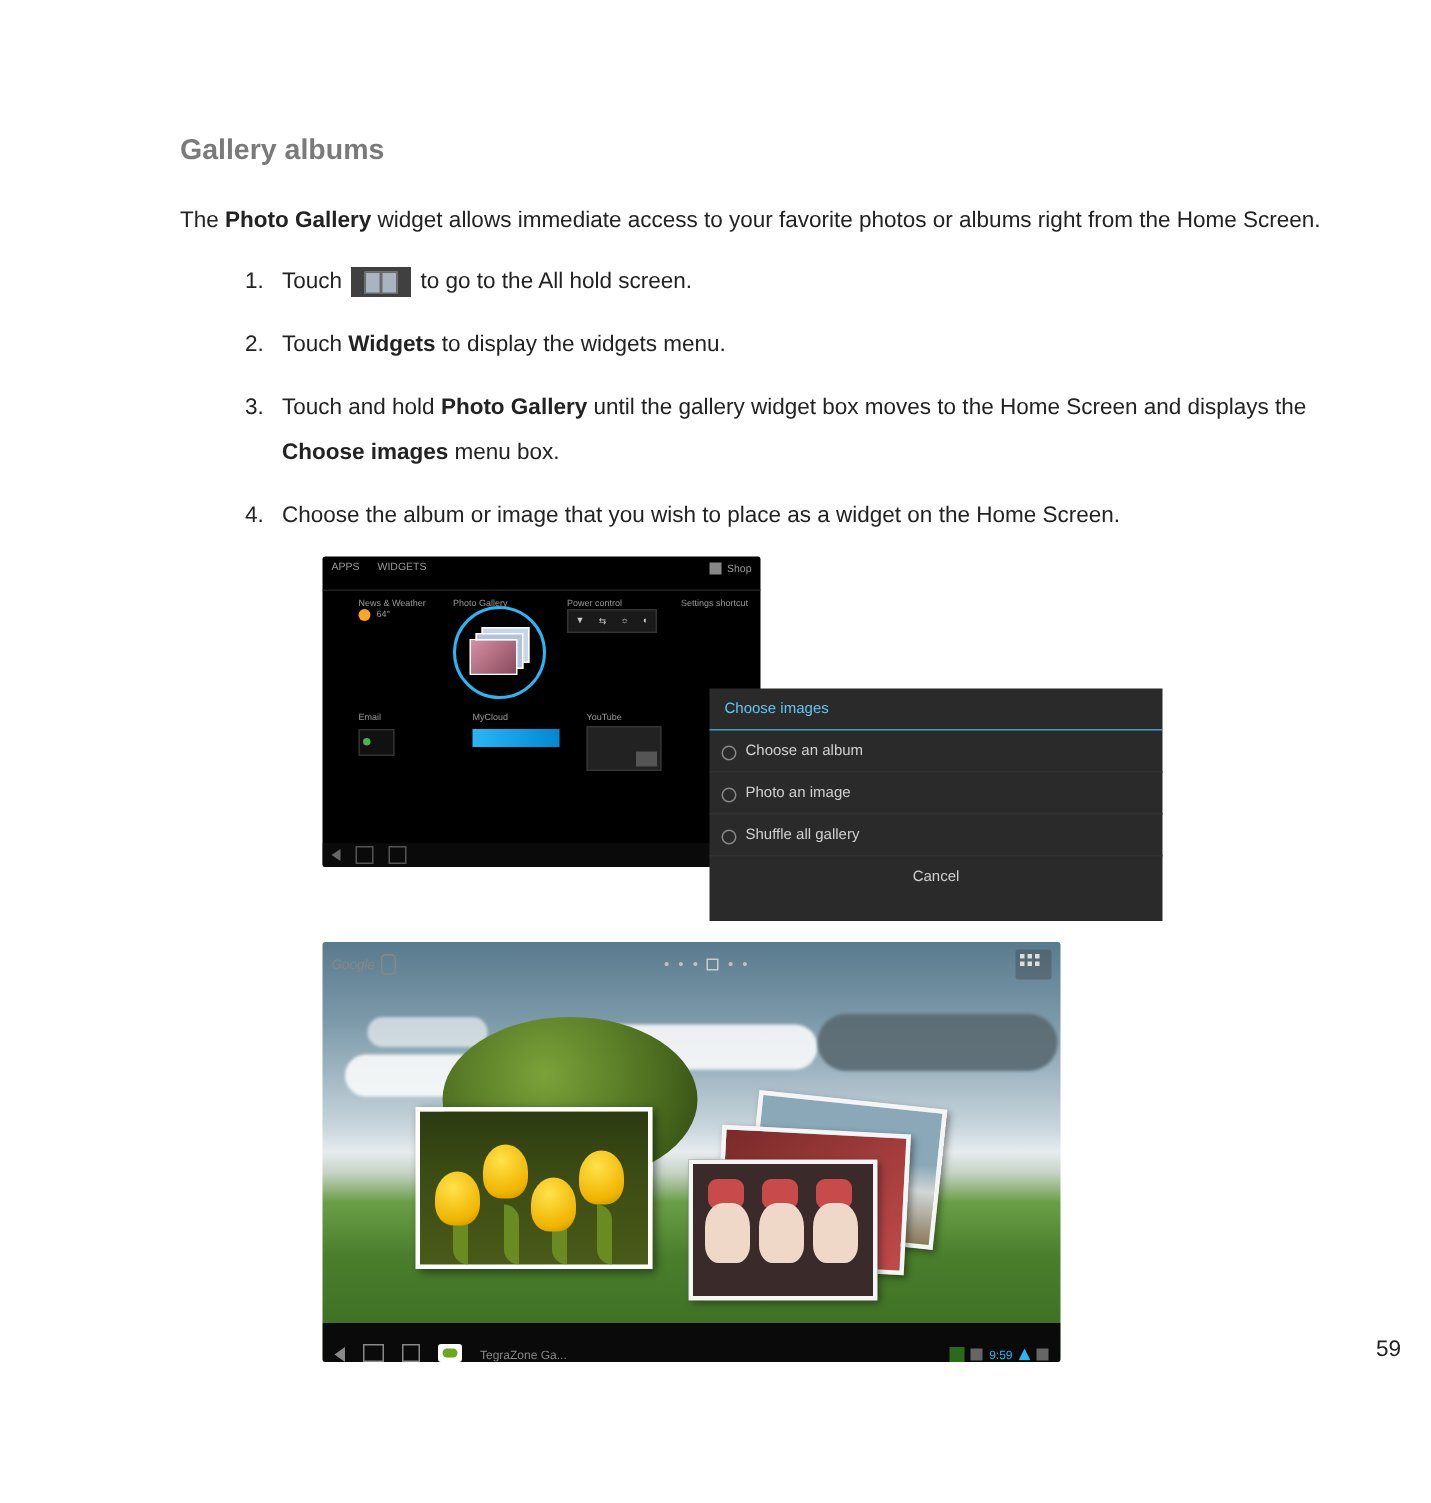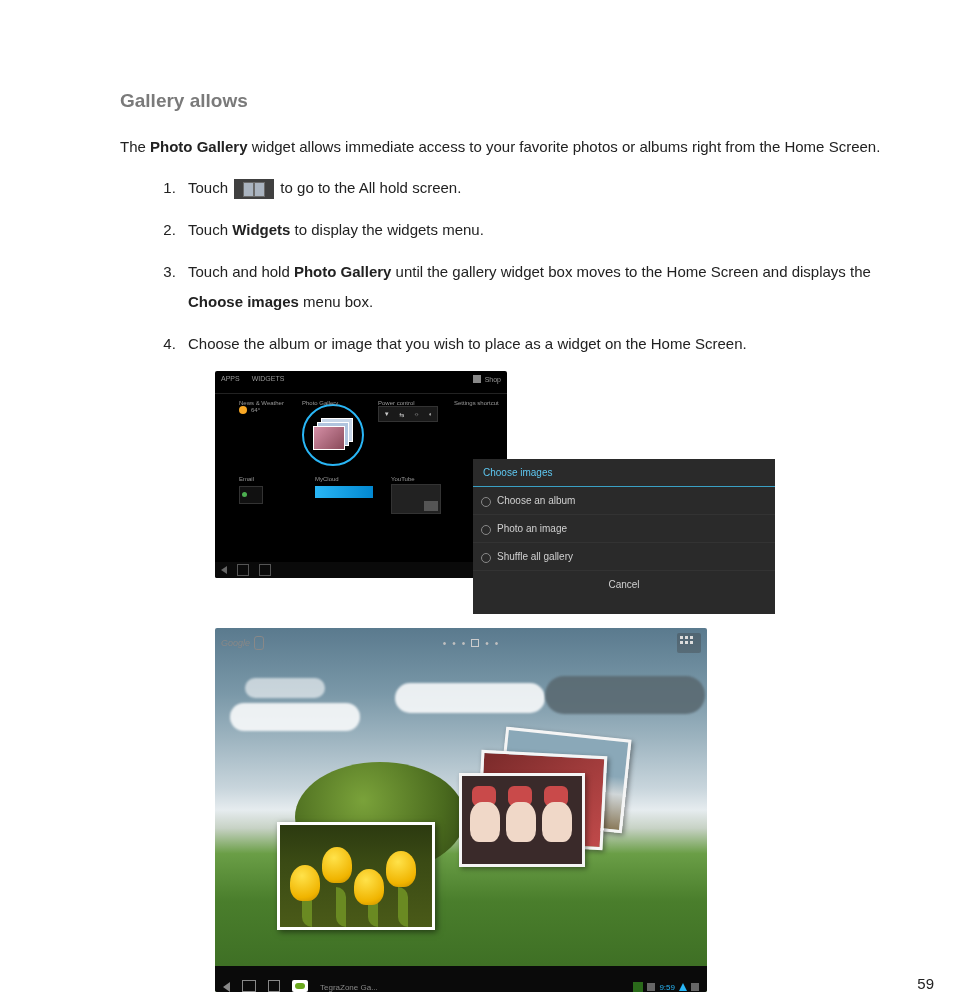--- a/index.html
+++ b/index.html
@@ -174,21 +174,21 @@
     content:"";
     position:absolute; left:8px; top:10px;
     width:8px;height:8px;border:1px solid #888;border-radius:50%;
   }
   .cd-cancel {
     text-align:center; padding:8px 0; color:#d0d0d0;
   }
 
   
   .home-screen {
-    width: 492px; height: 364px;
+    width: 492px; height: 280px;
     margin: 0 0 0 95px;
     position: relative;
     border-radius: 2px;
     overflow: hidden;
     background: linear-gradient(to bottom,
       #5a7a8e 0%, #7a98a8 18%, #9cb3bf 30%, #c8d5dc 44%,
       #e6ecef 50%, #c7d2c5 55%, #6a9e46 62%, #4a7e2c 75%, #3a6a22 100%);
   }
   .hs-top {
     position:absolute; top:6px; left:6px; right:6px; height:18px;
@@ -276,21 +276,21 @@
     right:20px;
     bottom:20px;
     font-size:15px;
     color:#222;
   }
 </style>
 </head>
 <body>
 
 <div class="page">
-  <h2 class="section-title">Gallery allows</h2>
+  <h2 class="section-title">Gallery albums</h2>
 
   <div class="intro-line">
     <span>The </span><span class="bold">Photo Gallery</span><span> widget allows immediate access to your favorite photos or albums right from the Home Screen.</span>
   </div>
 
   <ol class="steps">
     <li>
       <span>Touch </span><span class="apps-icon"></span><span> to go to the All hold screen.</span>
     </li>
     <li>

